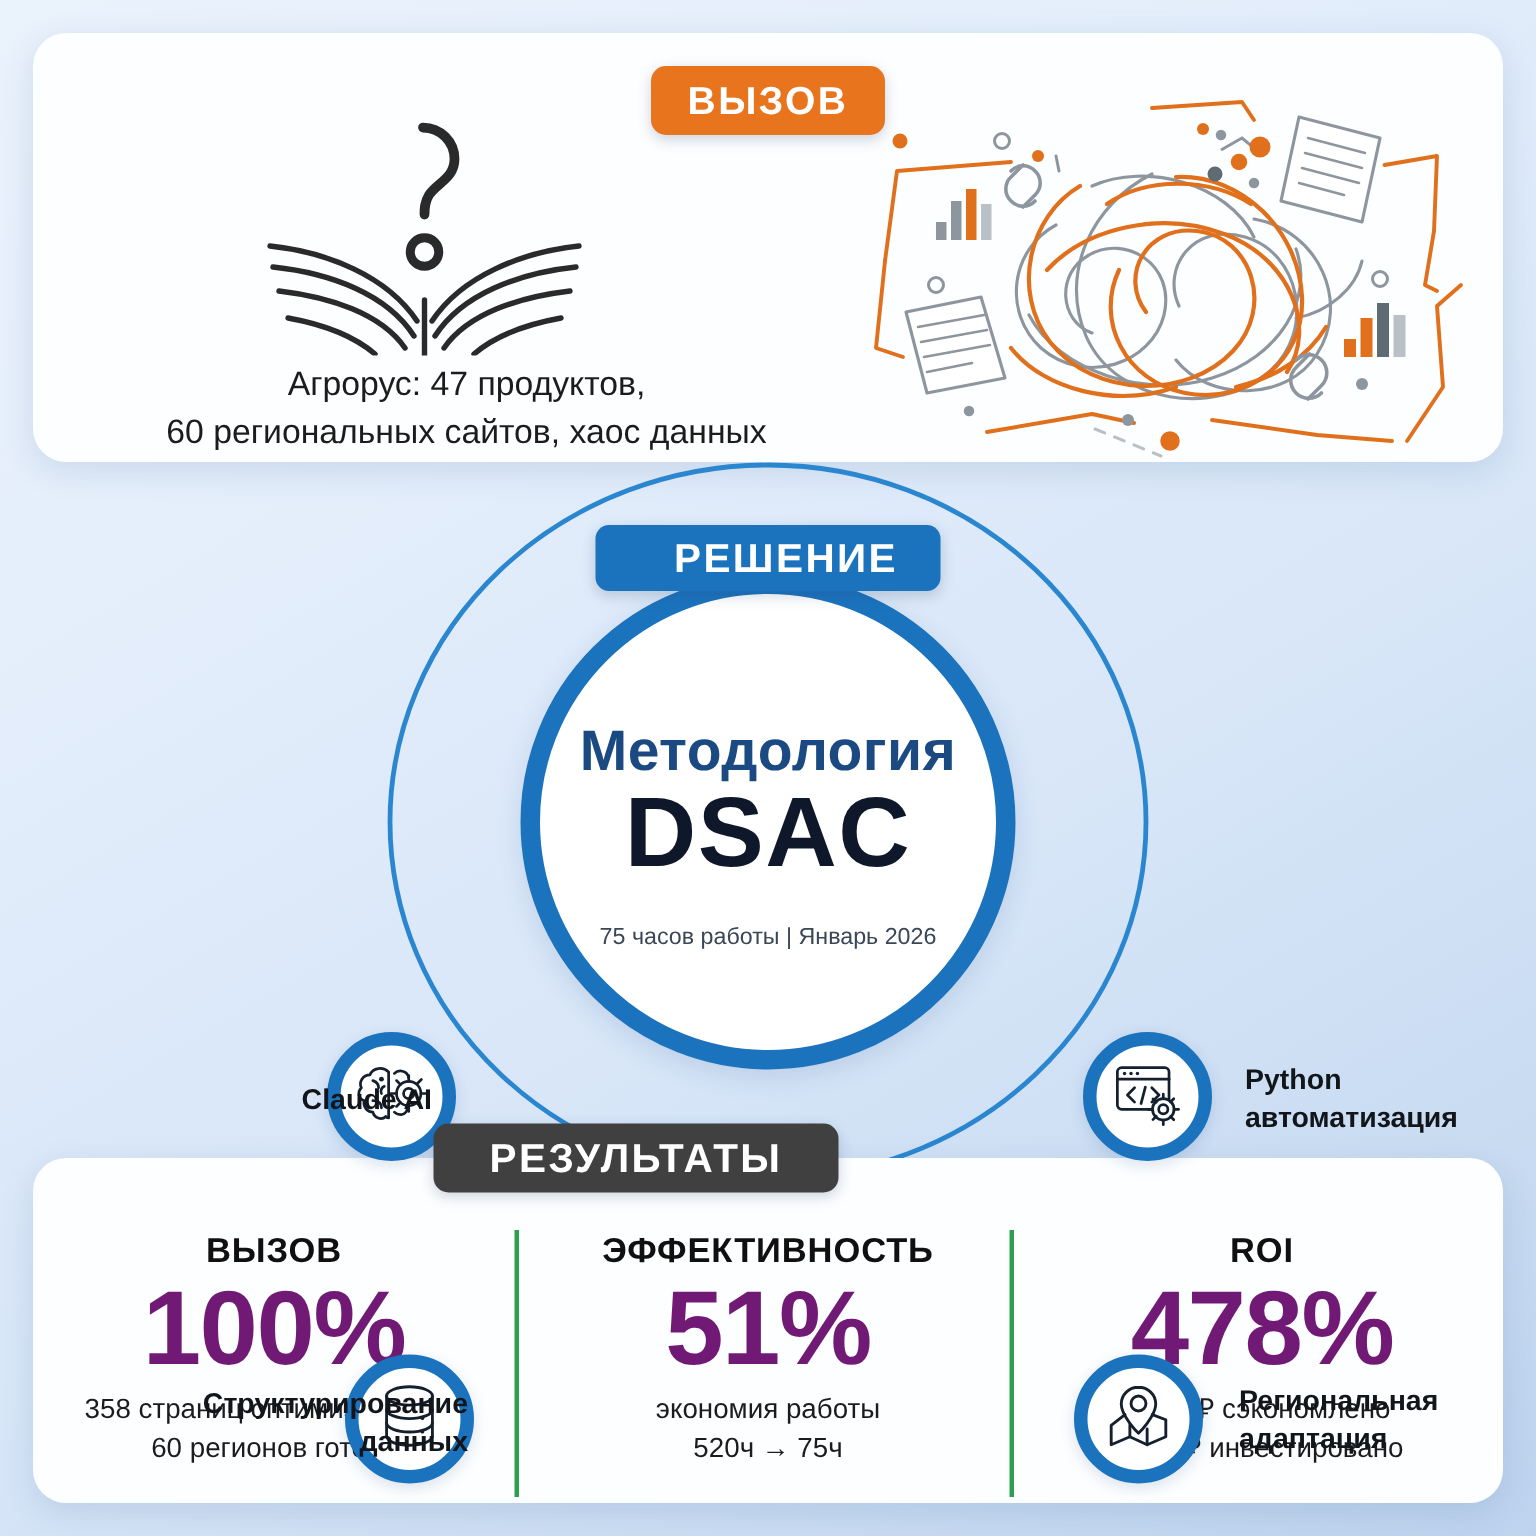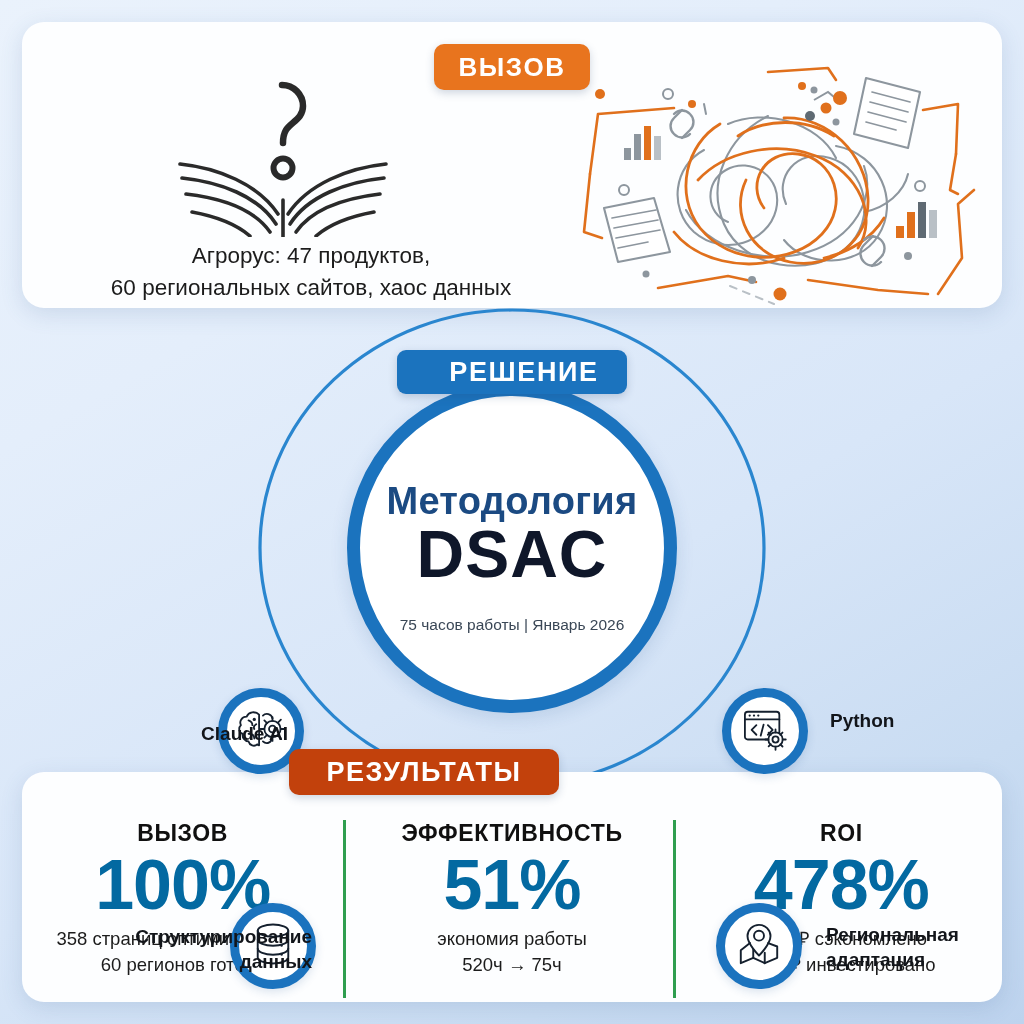--- a/index.html
+++ b/index.html
@@ -198,21 +198,21 @@
   #label-regional    { left: 826px;  top: 622px; width: 195px; }
 
   
   #results-card {
     left: 22px;
     top: 772px;
     width: 980px;
     height: 230px;
   }
   #results-badge {
-    background: #c2410c;
+    background: #404040;
     left: 50%;
     transform: translateX(-50%);
     top: 749px;
     width: 270px;
     height: 46px;
     font-size: 27px;
     z-index: 10;
     border-radius: 10px;
     position: absolute;
   }
@@ -240,21 +240,21 @@
   .result-title {
     font-size: 23px;
     font-weight: 700;
     color: #101010;
     letter-spacing: 0.6px;
     white-space: nowrap;
   }
   .result-value {
     font-size: 70px;
     font-weight: 700;
-    color: #0369a1;
+    color: #701a75;
     line-height: 1.06;
     letter-spacing: -1px;
     margin-top: 1px;
   }
   .result-notes {
     margin-top: 4px;
     font-size: 18.5px;
     line-height: 26px;
     color: #1c1c1c;
     text-align: center;
@@ -417,20 +417,21 @@
           <path d="M23.5 18.5 L20.5 30"></path>
           <circle cx="36" cy="34" r="7.5" fill="#ffffff"></circle>
           <circle cx="36" cy="34" r="3.2"></circle>
           <path d="M36 23.5 l0 3.2 M36 41.5 l0 3.2 M25.5 34 l3.2 0 M43.5 34 l3.2 0
                    M28.8 26.8 l2.3 2.3 M41 39 l2.3 2.3 M28.8 41.2 l2.3 -2.3 M41 29 l2.3 -2.3"></path>
         </svg>
       </span>
     </div>
     <div class="node-label right" id="label-python">
       <div>Python</div>
+      <div>автоматизация</div>
     </div>
 
     <div class="node" id="node-structuring">
       <span>
         <svg viewBox="0 0 44 48" width="42" height="46" fill="none" stroke="#15202e" stroke-width="2" stroke-linecap="round">
           <ellipse cx="22" cy="10" rx="16" ry="6.4"></ellipse>
           <path d="M6 10 L6 38 C6 41.6 13.2 44.4 22 44.4 C30.8 44.4 38 41.6 38 38 L38 10"></path>
           <path d="M6 19.4 C6 23 13.2 25.8 22 25.8 C30.8 25.8 38 23 38 19.4"></path>
           <path d="M6 28.8 C6 32.4 13.2 35.2 22 35.2 C30.8 35.2 38 32.4 38 28.8"></path>
           <circle cx="31" cy="16" r="1.3" fill="#15202e" stroke="none"></circle>

